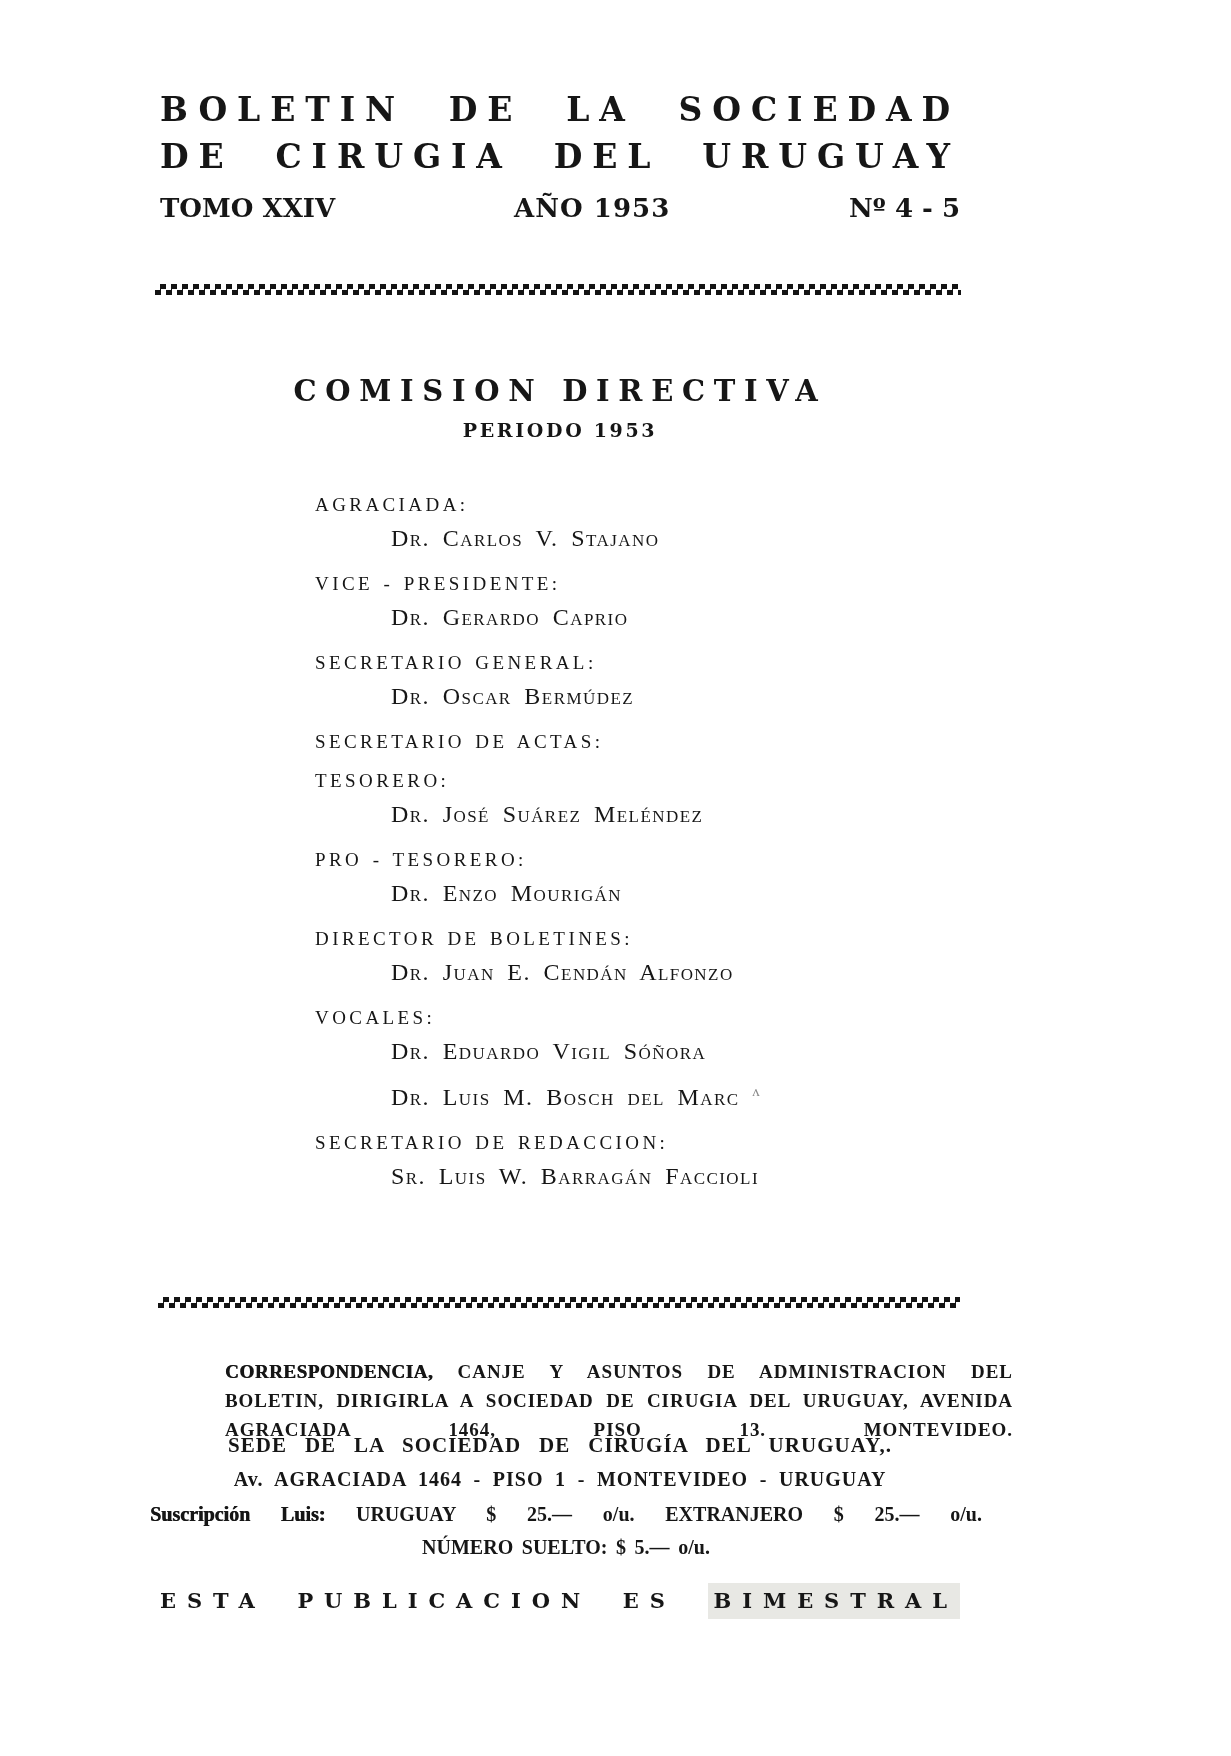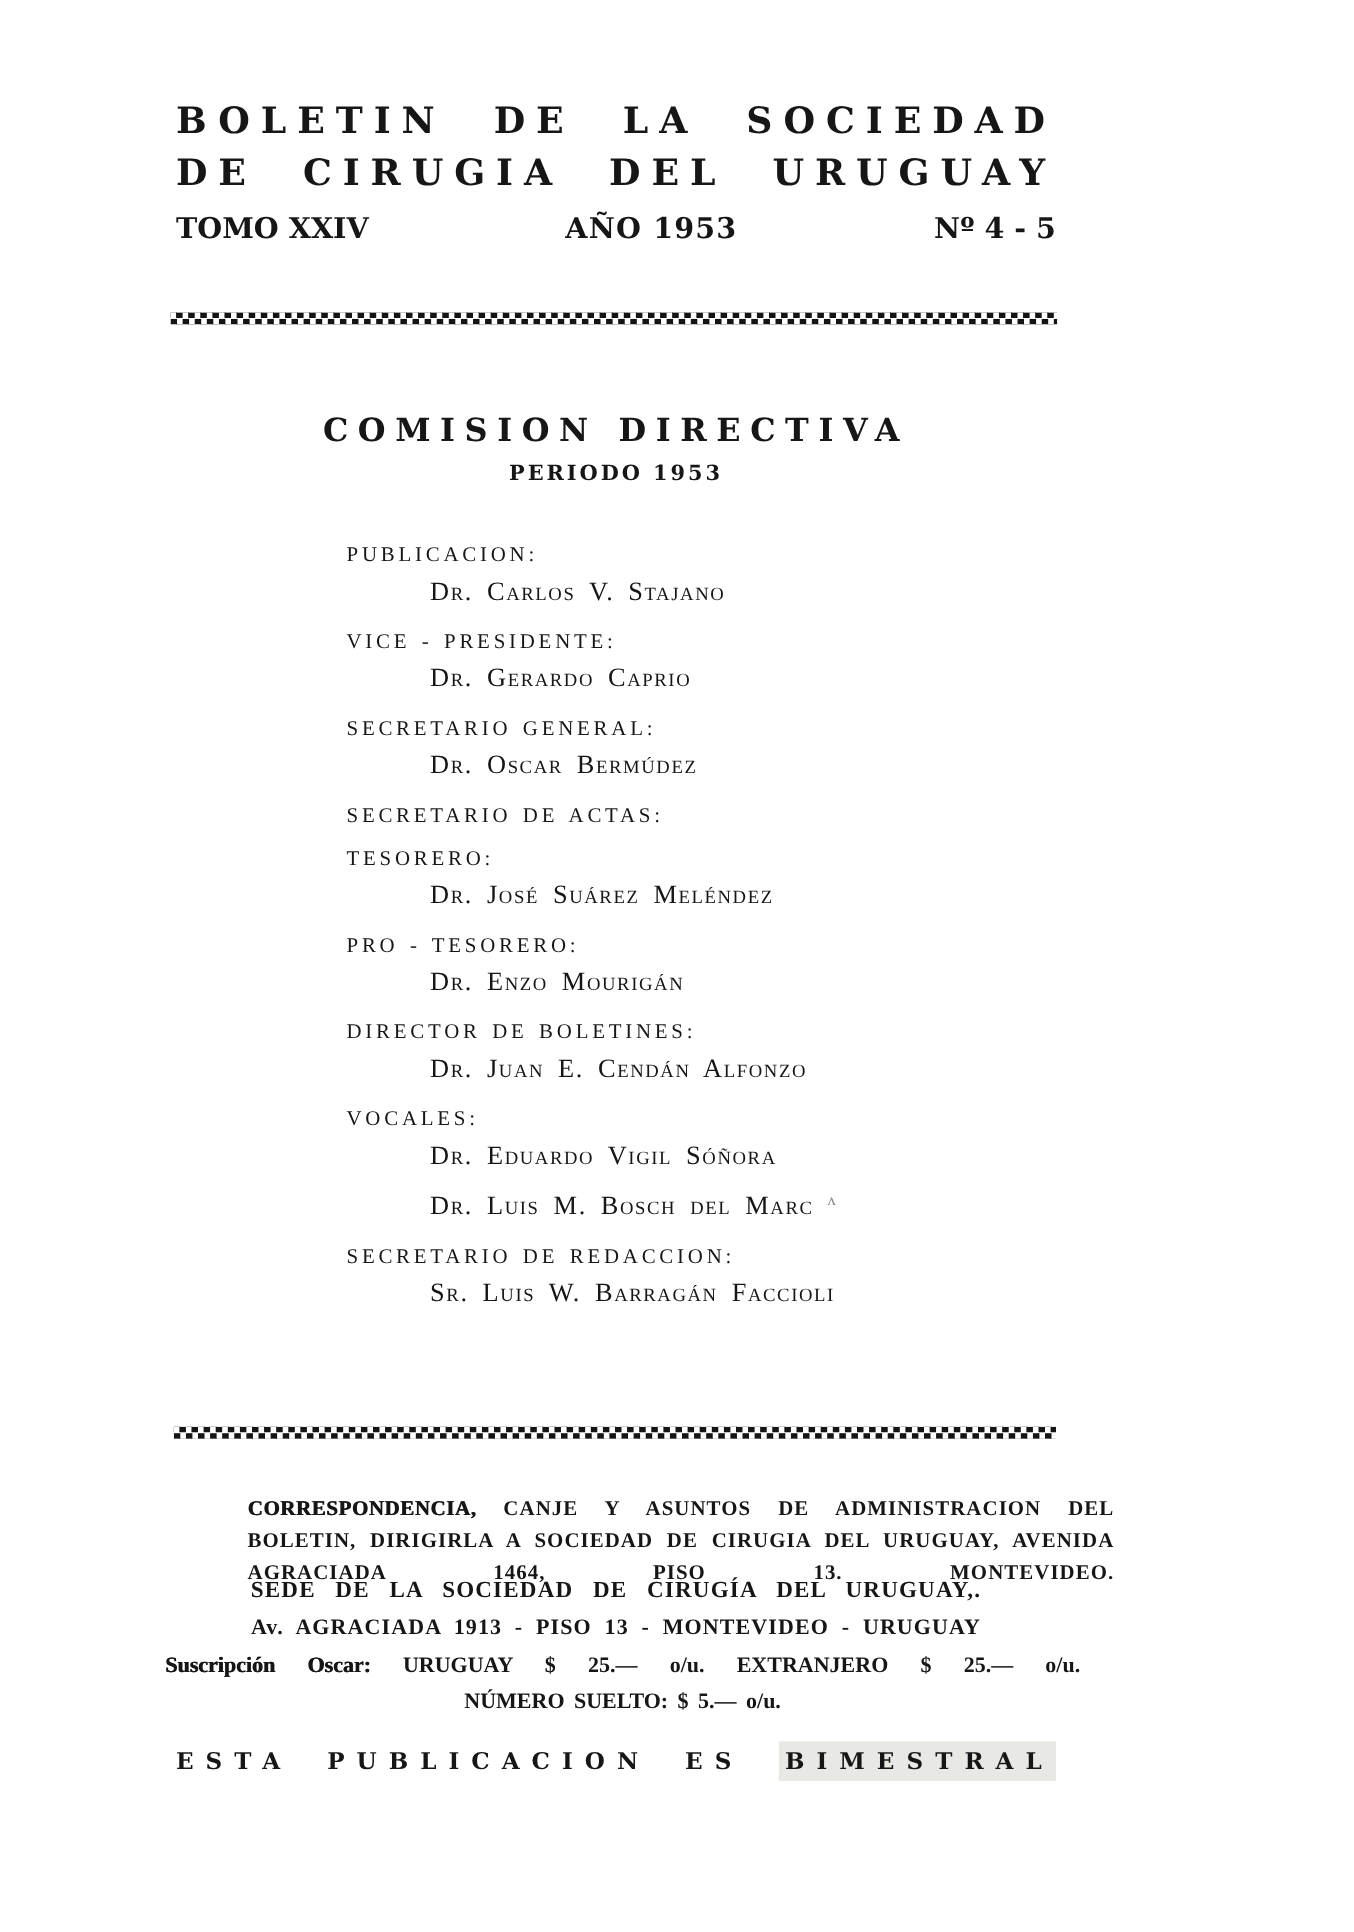--- a/index.html
+++ b/index.html
@@ -206,21 +206,21 @@
 
 
   <div class="checker one"></div>
 
   <div class="committee-heading">COMISION DIRECTIVA</div>
   <div class="committee-subheading">PERIODO 1953</div>
 
   <div class="officers">
 
     <div class="officer">
-      <div class="officer-label">PUBLICACION:</div>
+      <div class="officer-label">AGRACIADA:</div>
       <div class="officer-name">Dr. Carlos V. Stajano</div>
     </div>
 
     <div class="officer">
       <div class="officer-label">VICE - PRESIDENTE:</div>
       <div class="officer-name">Dr. Gerardo Caprio</div>
     </div>
 
     <div class="officer">
       <div class="officer-label">SECRETARIO GENERAL:</div>
@@ -258,23 +258,23 @@
     </div>
 
   </div>
 
   <div class="checker two"></div>
 
   <p class="correspondence"><span class="lead">CORRESPONDENCIA,</span><span> CANJE Y ASUNTOS DE ADMINISTRACION DEL BOLETIN, DIRIGIRLA A SOCIEDAD DE CIRUGIA DEL URUGUAY, AVENIDA AGRACIADA 1464, PISO 13. MONTEVIDEO.</span></p>
 
   <div class="sede">
     <div class="l1">SEDE DE LA SOCIEDAD DE CIRUGÍA DEL URUGUAY,.</div>
-    <div class="l2">Av. AGRACIADA 1913 - PISO 13 - MONTEVIDEO - URUGUAY</div>
+    <div class="l2">Av. AGRACIADA 1464 - PISO 1 - MONTEVIDEO - URUGUAY</div>
   </div>
 
   <div class="subscription">
-    <div class="l1"><span class="lead">Suscripción Oscar:</span><span> URUGUAY $ 25.— o/u. EXTRANJERO $ 25.— o/u.</span></div>
+    <div class="l1"><span class="lead">Suscripción Luis:</span><span> URUGUAY $ 25.— o/u. EXTRANJERO $ 25.— o/u.</span></div>
     <div class="l2">NÚMERO SUELTO: $ 5.— o/u.</div>
   </div>
 
   <div class="frequency"><span>ESTA PUBLICACION ES </span><span class="hl">BIMESTRAL</span></div>
 
 </div>
 
 </body></html>

